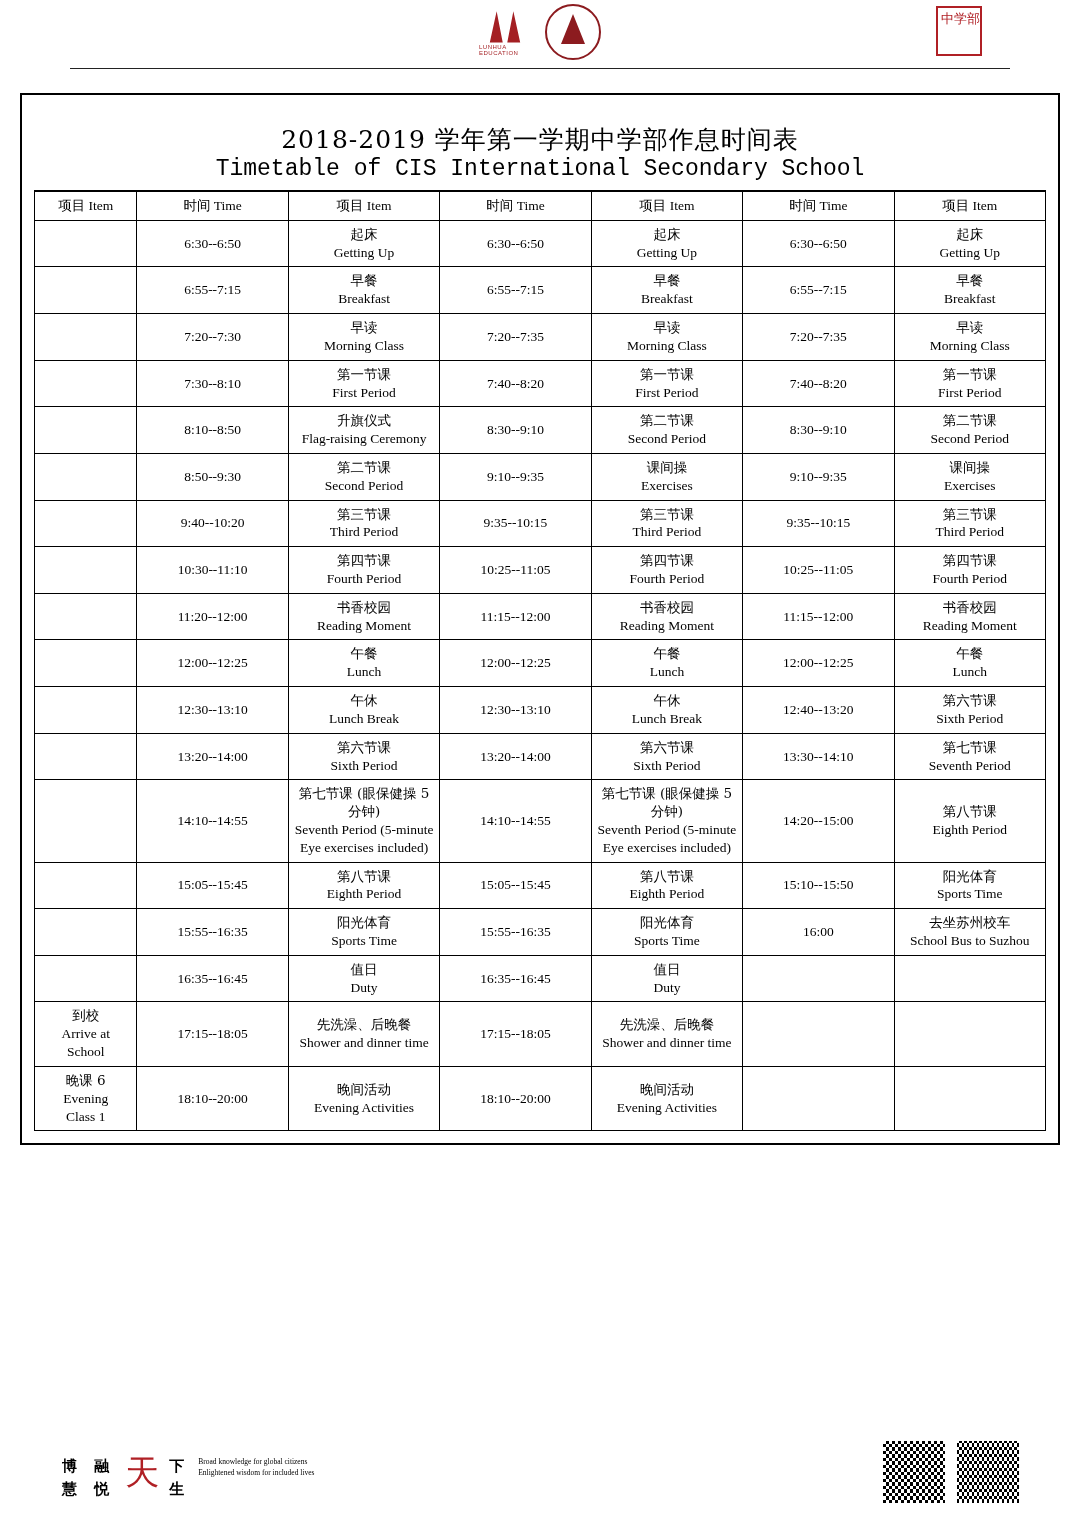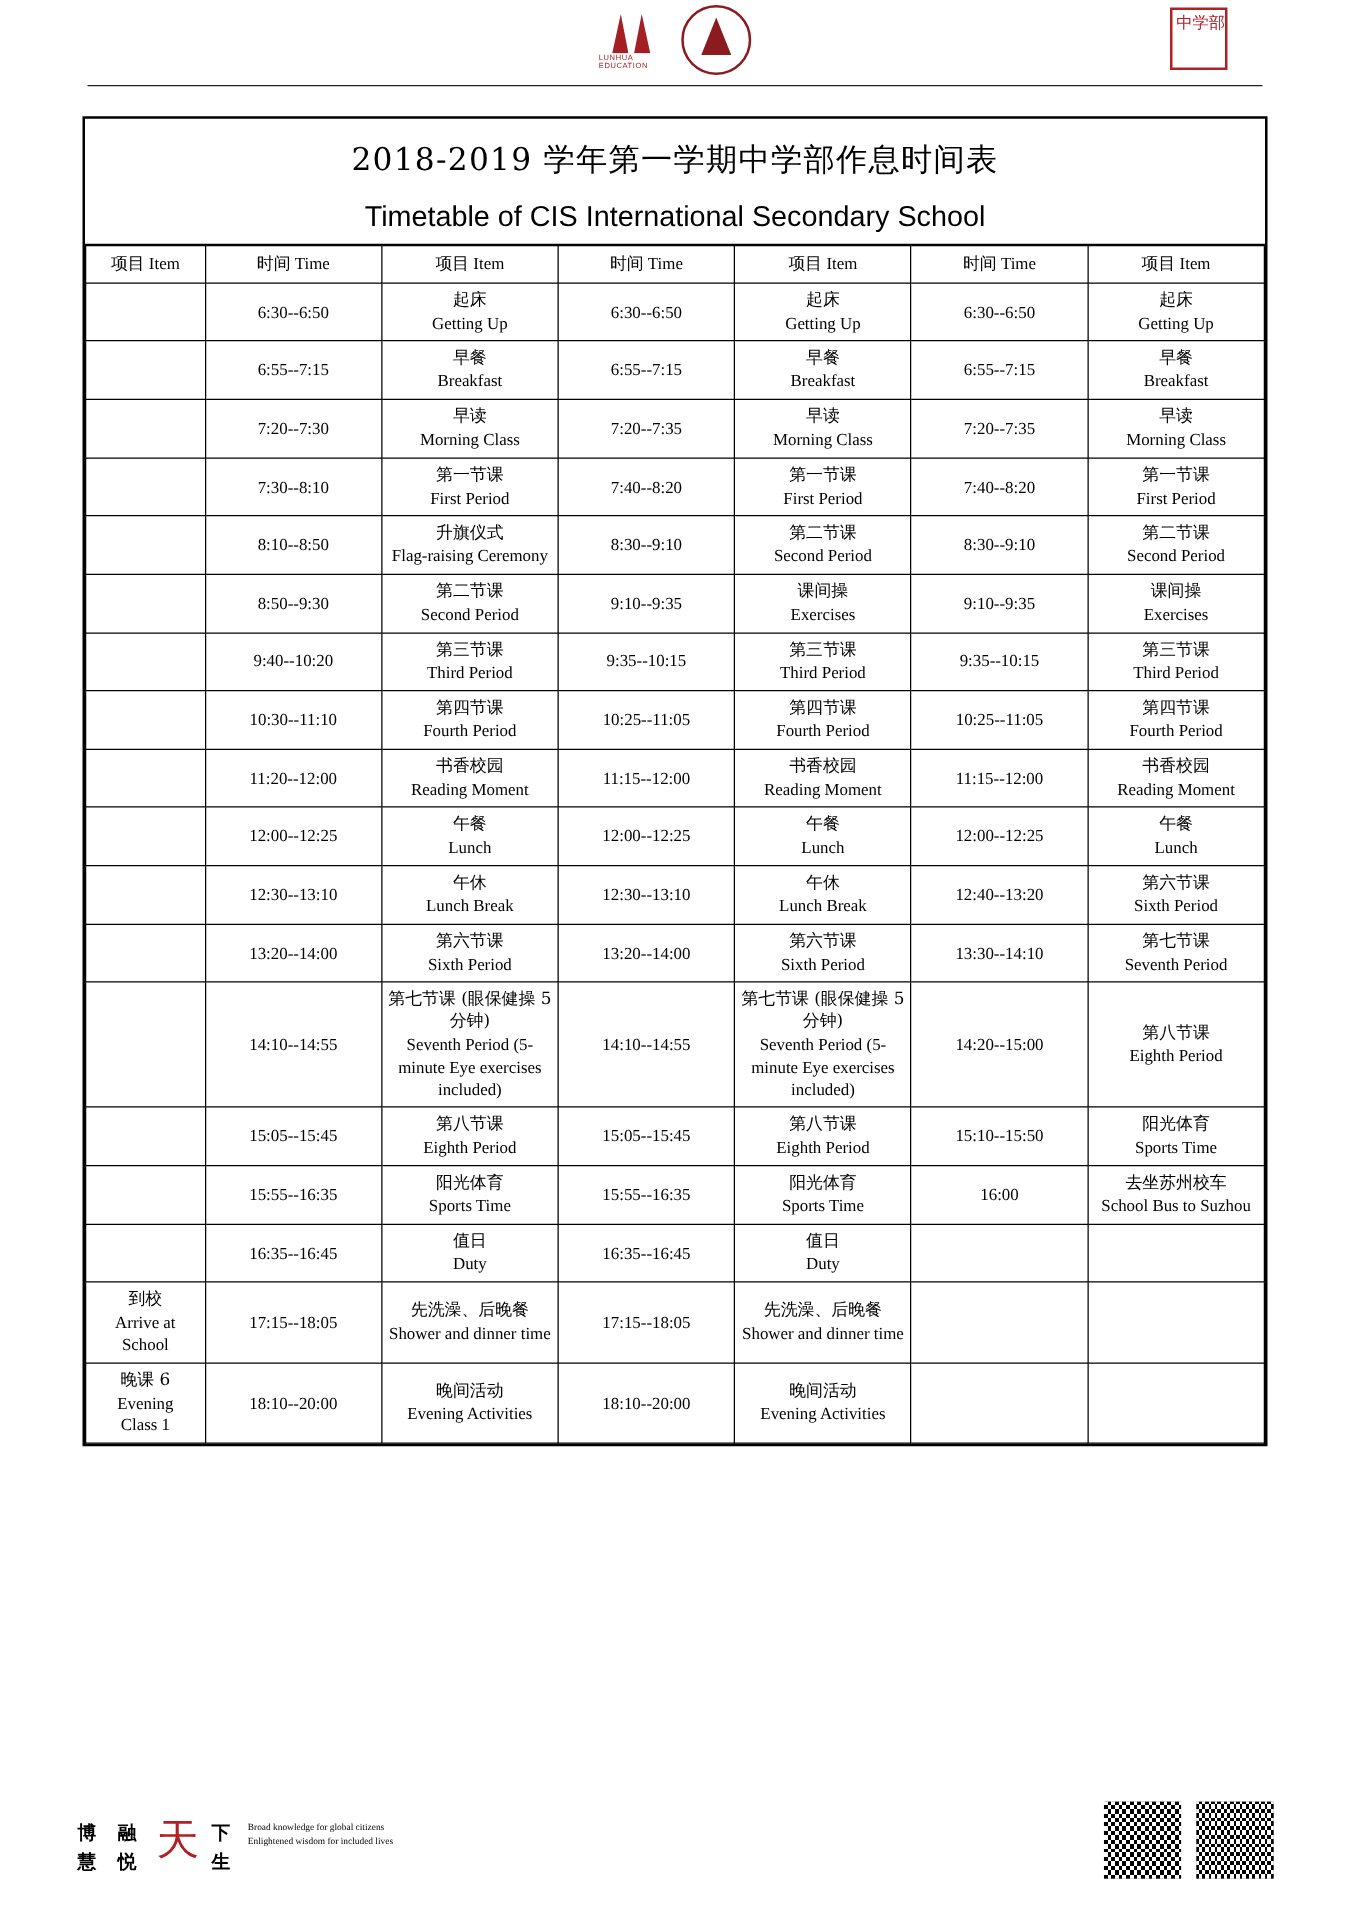--- a/index.html
+++ b/index.html
@@ -86,40 +86,40 @@
     line-height: 1.05;
     text-align: right;
     padding-top: 4px;
     box-sizing: border-box;
     letter-spacing: 0;
     font-family: "DejaVu Sans", sans-serif;
   }
 
   
   .doc-frame {
-    width: 948px;
+    width: 1040px;
     margin: 24px auto 0 auto;
     border: 2px solid #000;
     box-sizing: border-box;
-    padding: 0;
+    padding: 12px;
   }
   .title-block {
     text-align: center;
     padding: 16px 0 8px 0;
     border-bottom: 1px solid #000;
   }
   .title-cn {
     font-size: 25px;
     letter-spacing: 1px;
     font-family: "DejaVu Serif", serif;
   }
   .title-en {
     font-size: 23px;
-    margin-top: 16px;
-    font-family: Liberation Sans, sans-serif;
+    margin-top: 0;
+    font-family: Liberation Mono, monospace;
   }
 
   table.timetable {
     border-collapse: collapse;
     width: 100%;
     table-layout: fixed;
   }
   table.timetable td, table.timetable th {
     border: 1px solid #000;
     text-align: center;

